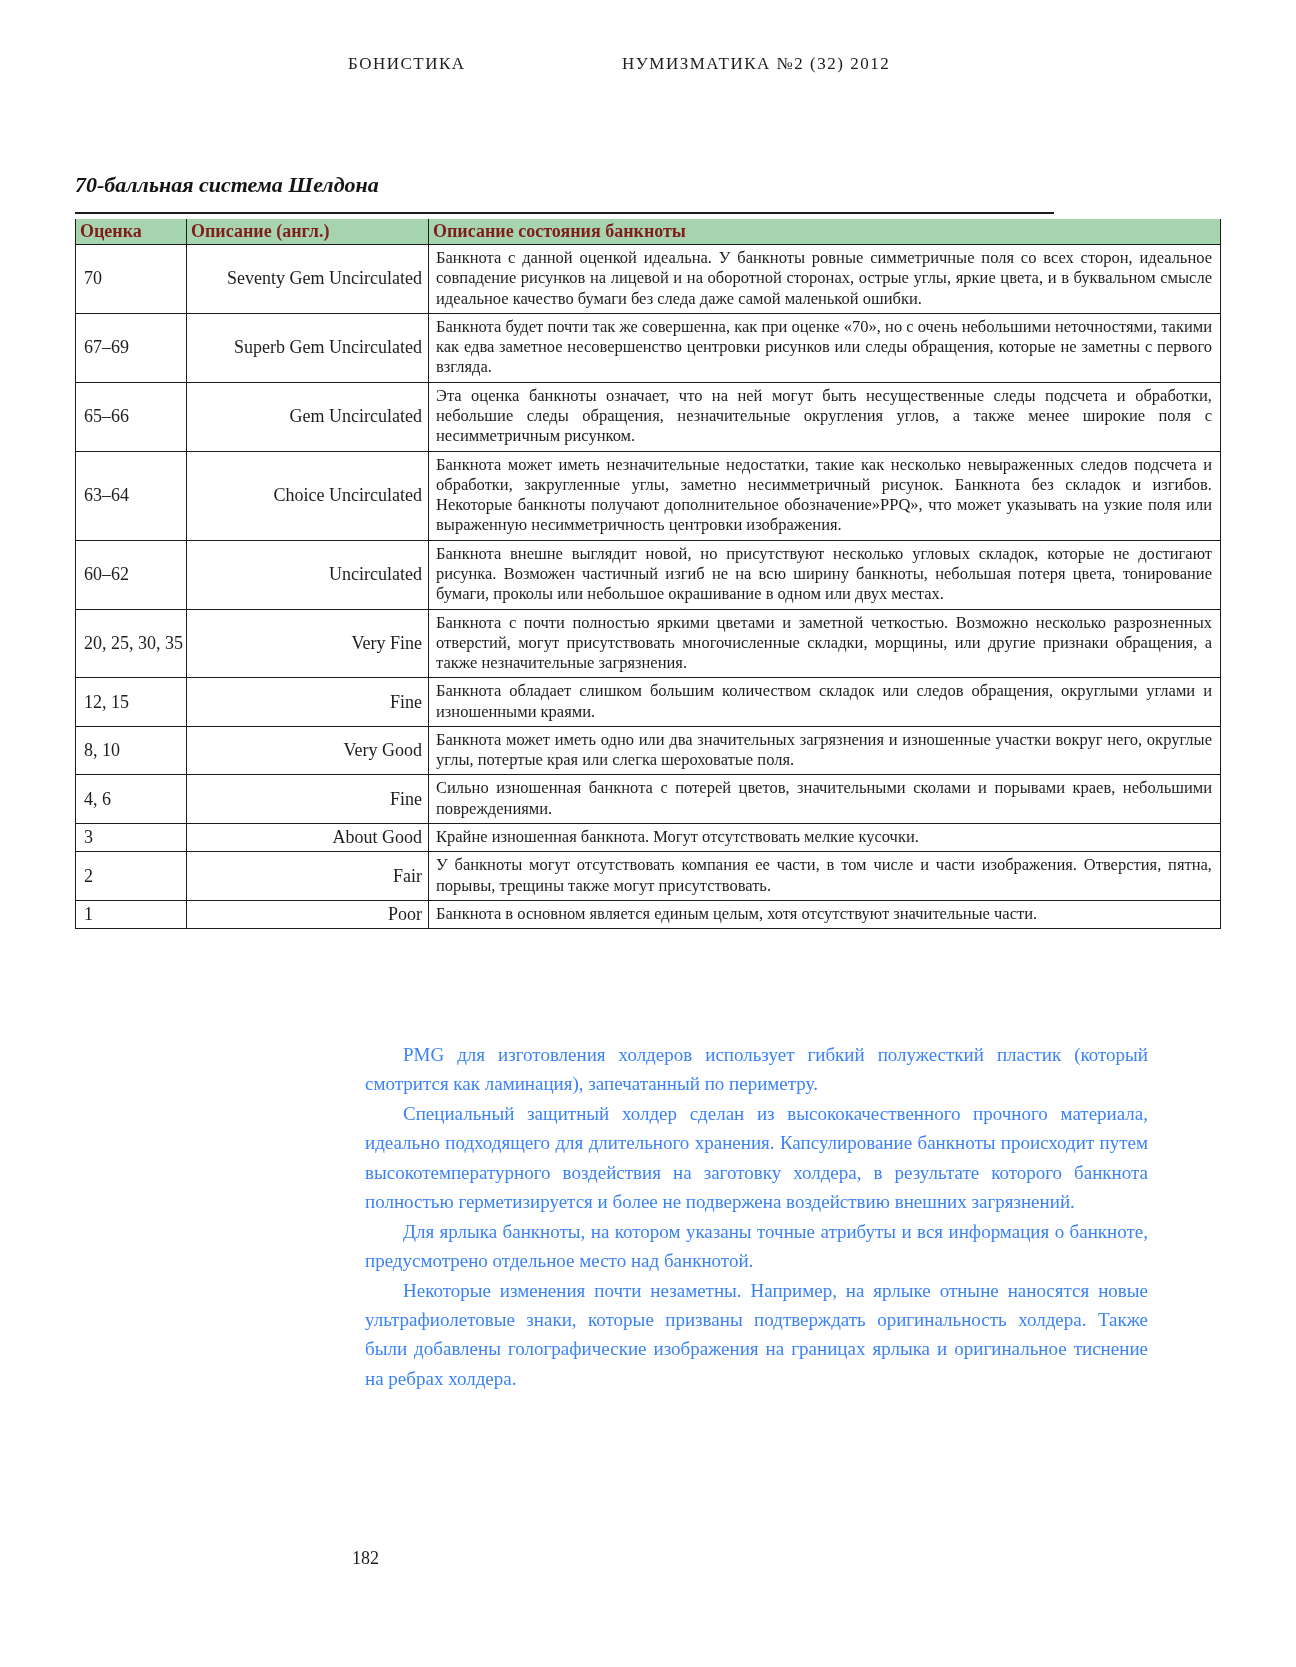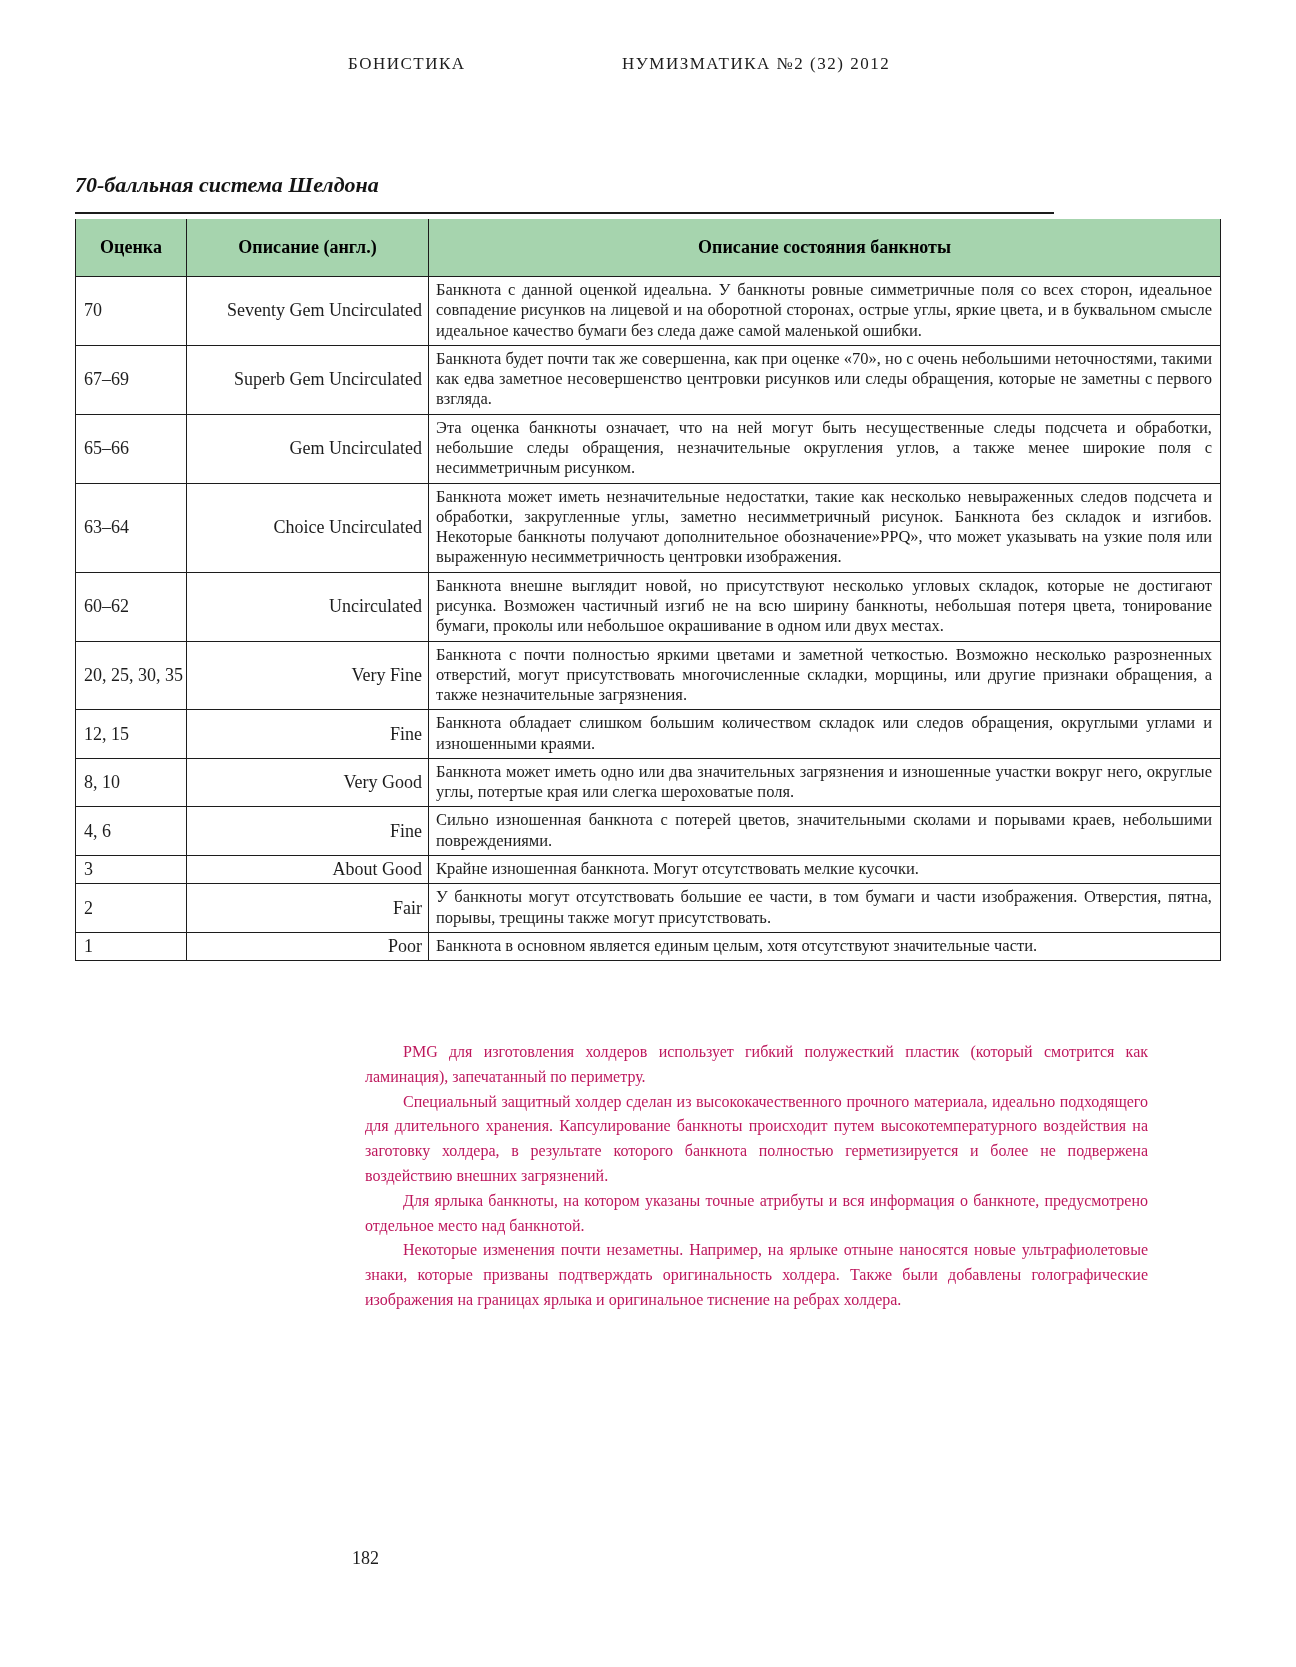--- a/index.html
+++ b/index.html
@@ -29,42 +29,42 @@
     border-collapse: collapse; width: 100%;
     table-layout: fixed;
   }
   table.sheldon th, table.sheldon td {
     border: 1.5px solid #1c1c1c;
   }
   table.sheldon th {
     background: #a6d4ae;
     border-top: none;
     font-size: 18px; font-weight: 600;
-    text-align: center; padding: 18px 4px;
-    color: #000000;
+    text-align: left; padding: 2px 4px;
+    color: #7f1d1d;
   }
   col.c1 { width: 111px; }
   col.c2 { width: 242px; }
   col.c3 { width: 792px; }
   td.cell-grade {
     font-size: 18px; padding: 2px 6px 2px 8px; vertical-align: middle;
     white-space: nowrap;
   }
   td.cell-en {
     font-size: 18px; padding: 2px 6px 2px 7px; vertical-align: middle; text-align: right;
   }
   td.cell-desc {
     font-size: 16.5px; line-height: 1.23; padding: 3px 8px 4px 7px;
     text-align: justify; vertical-align: middle;
     hyphens: auto;
   }
   .body-text {
     position: absolute; left: 365px; top: 1040px; width: 783px;
-    font-size: 16px; line-height: 1.55; text-align: justify;
-    color: #be185d;
+    font-size: 19px; line-height: 1.55; text-align: justify;
+    color: #3b82f6;
   }
   .body-text p { margin: 0; text-indent: 38px; }
   .page-number {
     position: absolute; left: 352px; top: 1548px;
     font-size: 18px; color: #1d1d1d;
   }
 </style>
 </head>
 <body>
 
@@ -138,21 +138,21 @@
         <td class="cell-desc">Сильно изношенная банкнота с потерей цветов, значительными сколами и порывами краев, небольшими повреждениями.</td>
       </tr>
       <tr>
         <td class="cell-grade">3</td>
         <td class="cell-en">About Good</td>
         <td class="cell-desc">Крайне изношенная банкнота. Могут отсутствовать мелкие кусочки.</td>
       </tr>
       <tr>
         <td class="cell-grade">2</td>
         <td class="cell-en">Fair</td>
-        <td class="cell-desc">У банкноты могут отсутствовать большие ее части, в том бумаги и части изображения. Отверстия, пятна, порывы, трещины также могут присутствовать.</td>
+        <td class="cell-desc">У банкноты могут отсутствовать компания ее части, в том числе и части изображения. Отверстия, пятна, порывы, трещины также могут присутствовать.</td>
       </tr>
       <tr>
         <td class="cell-grade">1</td>
         <td class="cell-en">Poor</td>
         <td class="cell-desc">Банкнота в основном является единым целым, хотя отсутствуют значительные части.</td>
       </tr>
     </tbody>
   </table>
 </div>
 

